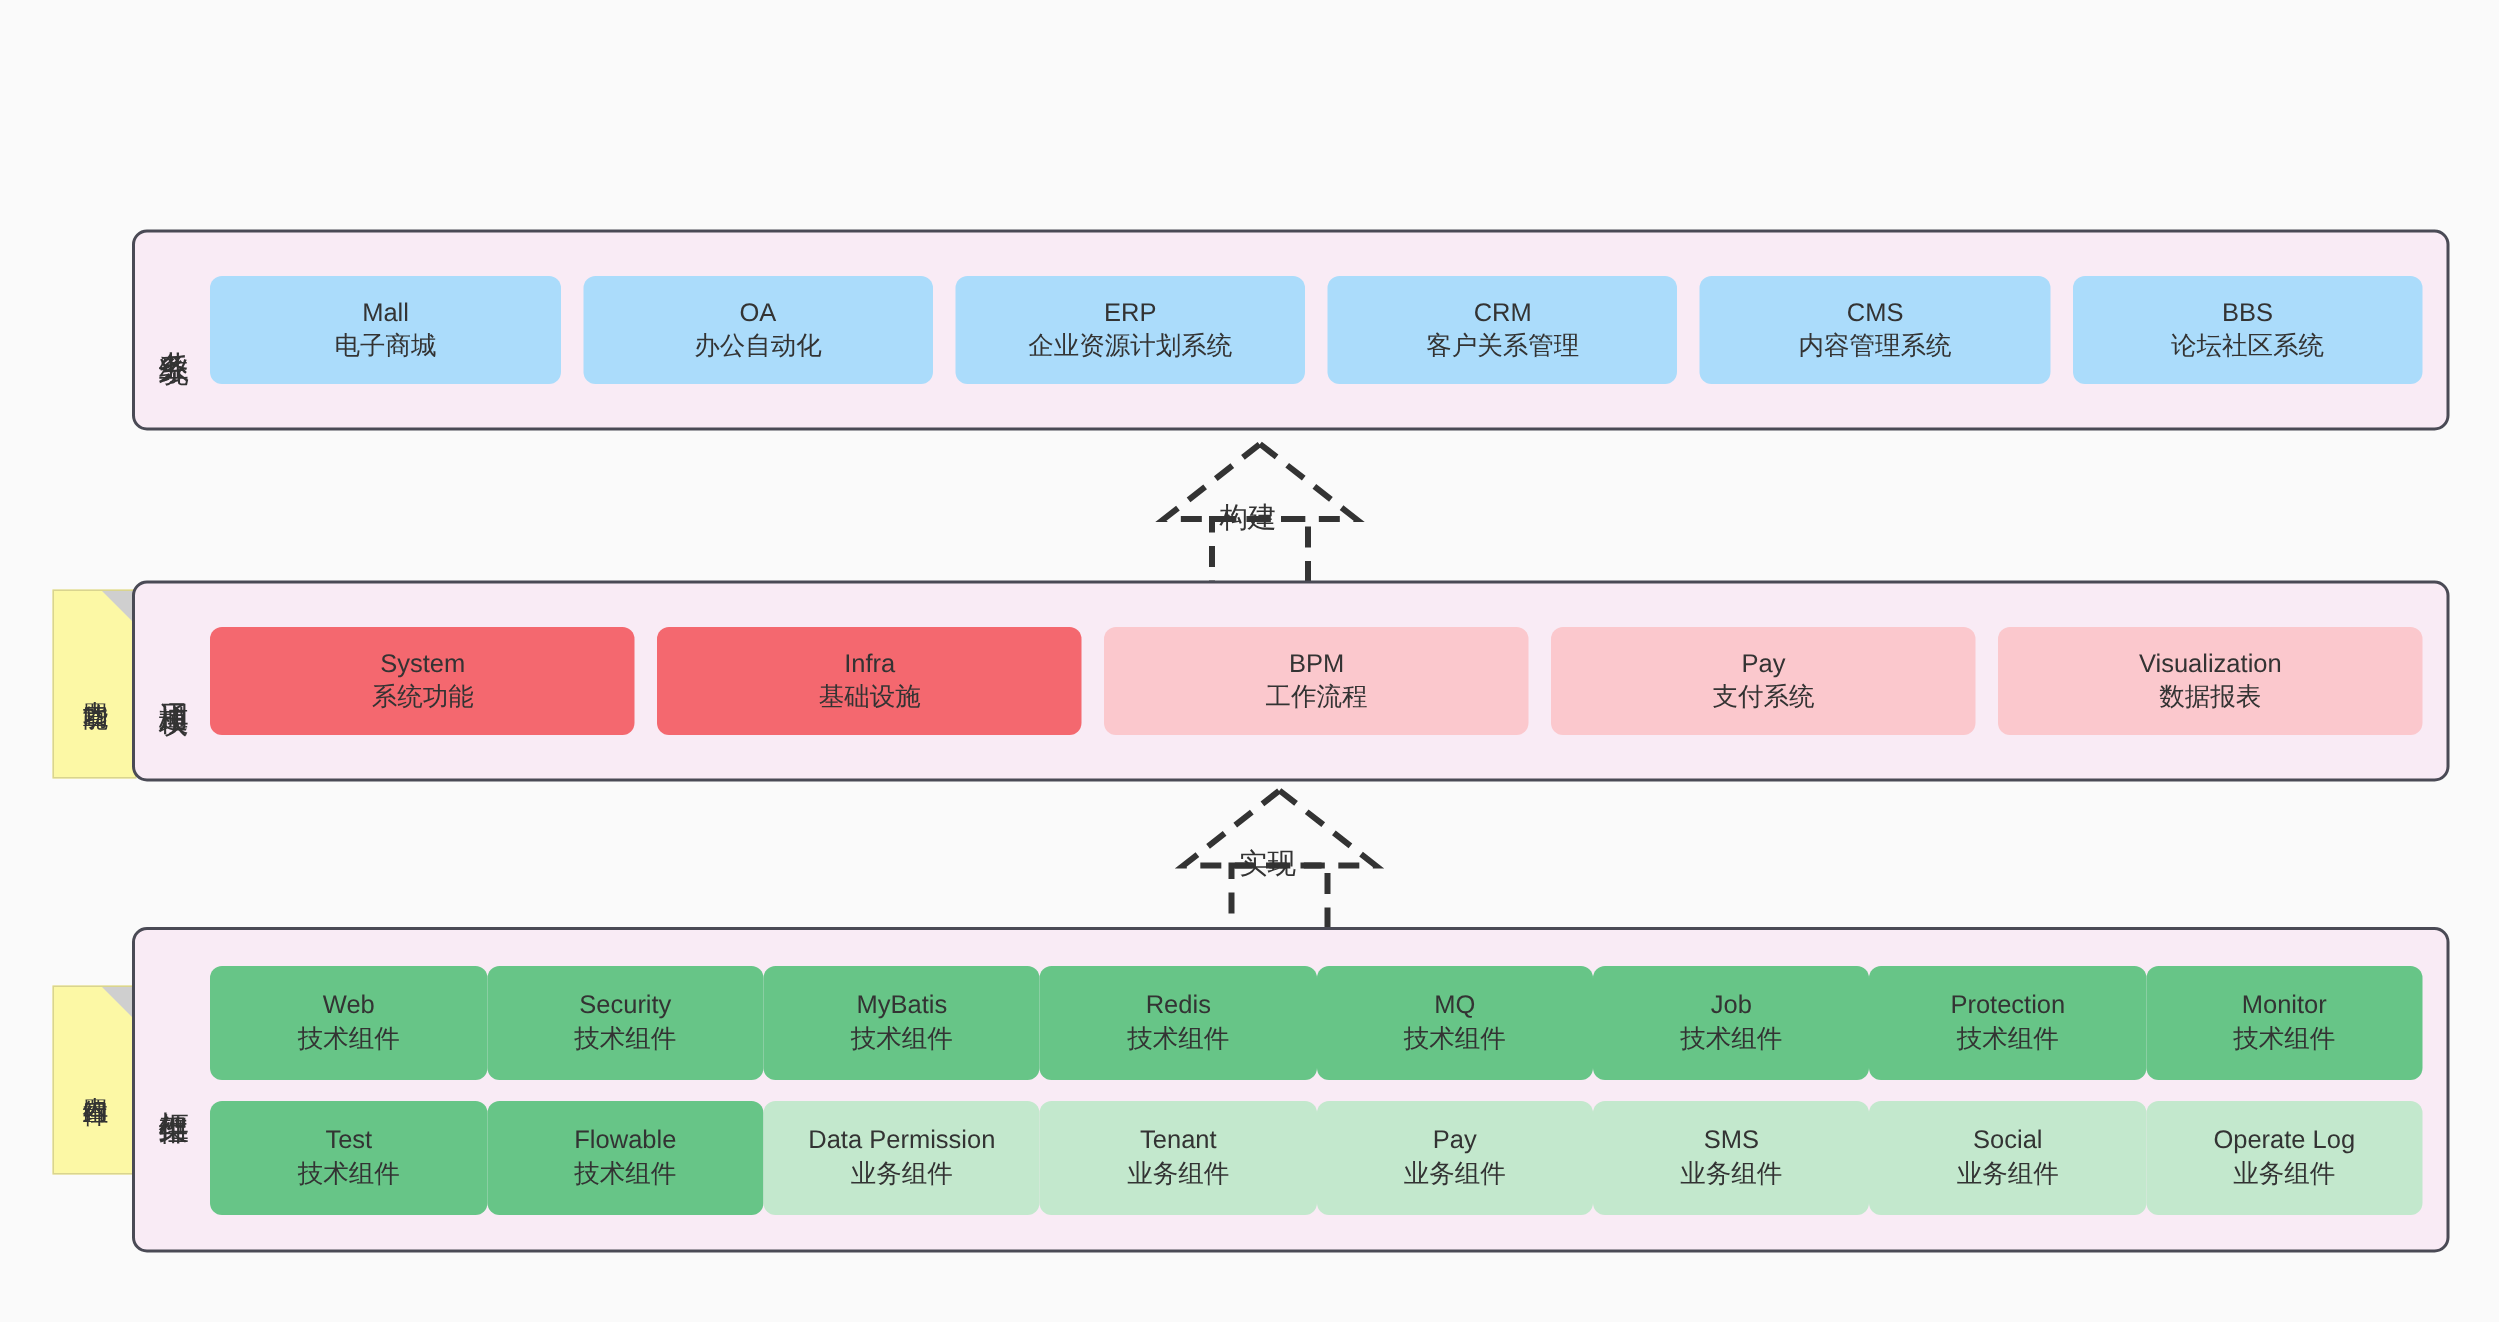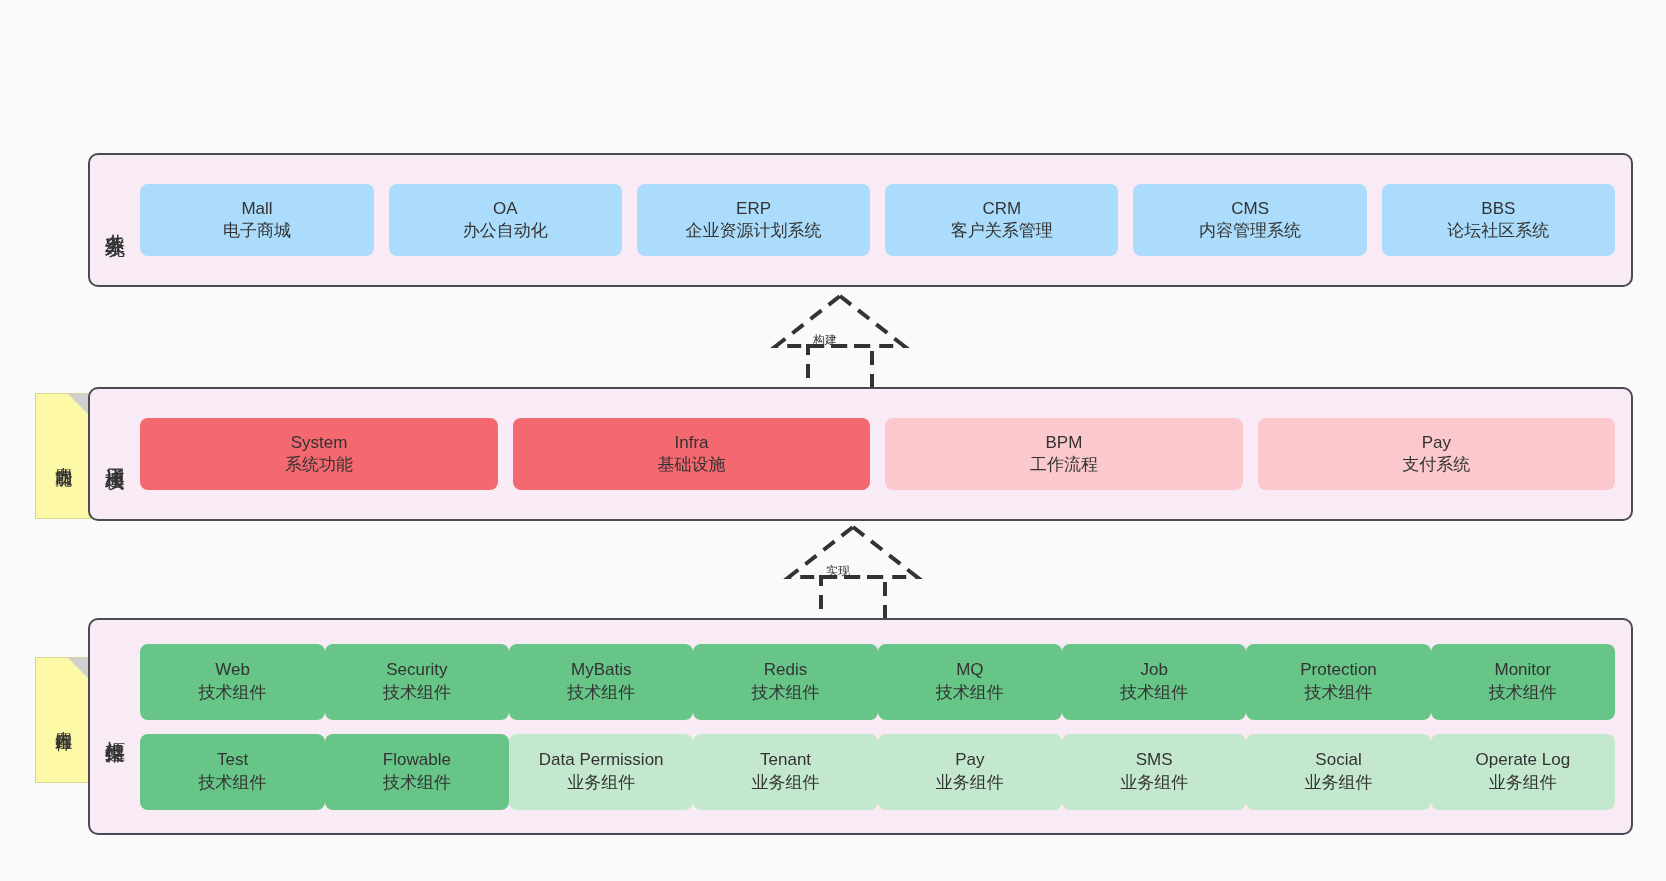--- a/index.html
+++ b/index.html
@@ -134,21 +134,21 @@
   .connector {
     position: absolute;
     width: 180px;
     height: 100px;
   }
   .conn-1 { left: 752px; top: 252px; }
   .conn-2 { left: 765px; top: 483px; }
 
   .conn-label {
     position: absolute;
-    font-size: 12px;
+    font-size: 19px;
     color: #333333;
     background: transparent;
     user-select: none;
     white-space: nowrap;
   }
   .conn-1-label { left: 813px; top: 292px; }
   .conn-2-label { left: 826px; top: 523px; }
 </style>
 </head>
 <body>
@@ -208,20 +208,24 @@
         <span class="cn">基础设施</span>
       </div>
       <div class="box c-pink">
         <span class="en">BPM</span>
         <span class="cn">工作流程</span>
       </div>
       <div class="box c-pink">
         <span class="en">Pay</span>
         <span class="cn">支付系统</span>
       </div>
+      <div class="box c-pink">
+        <span class="en">Visualization</span>
+        <span class="cn">数据报表</span>
+      </div>
     </div>
   </div>
 
   <svg class="connector conn-2" viewBox="0 0 180 100" xmlns="http://www.w3.org/2000/svg">
     <polygon points="88,4 152,54 24,54" fill="none" stroke="#333333" stroke-width="4" stroke-dasharray="14,9"></polygon>
     <rect x="56" y="54" width="64" height="44" fill="none" stroke="#333333" stroke-width="4" stroke-dasharray="14,9"></rect>
   </svg>
   <div class="conn-label conn-2-label">实现</div>
 
   <div class="note note-2">

